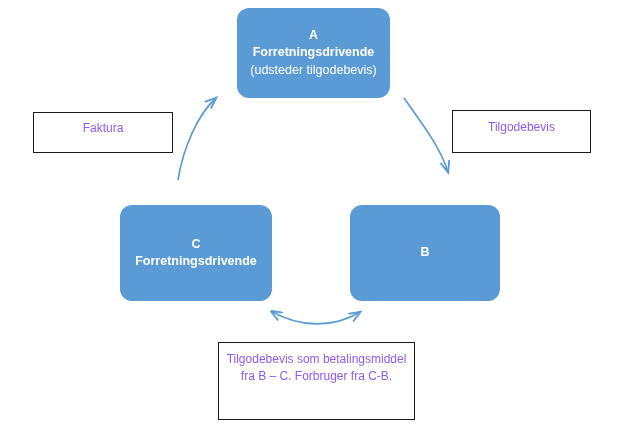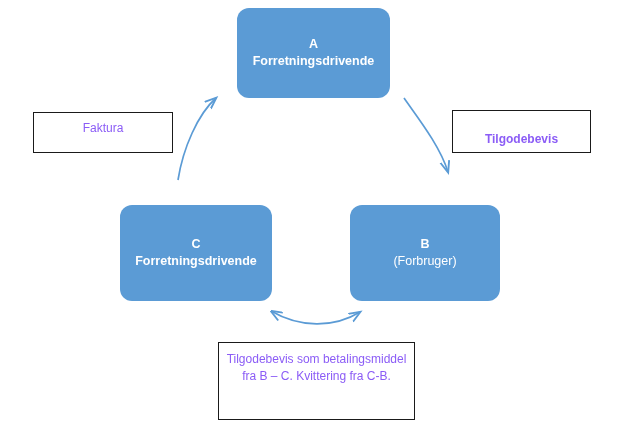--- a/index.html
+++ b/index.html
@@ -68,22 +68,21 @@
     line-height: 1.42;
   }
   #label-faktura {
     left: 33px; top: 112px;
     width: 140px; height: 41px;
     padding-top: 7px;
   }
   #label-tilgodebevis {
     left: 452px; top: 110px;
     width: 139px; height: 43px;
-    padding-top: 20px;
-    font-weight: bold;
+    padding-top: 8px;
   }
   #label-payment-note {
     left: 218px; top: 342px;
     width: 197px; height: 78px;
     padding-top: 8px;
   }
   .arrow-layer {
     position: absolute;
     left: 0; top: 0;
     width: 643px; height: 442px;
@@ -114,39 +113,39 @@
     </g>
 
     <g>
       <path d="M 271,311 C 300,328 334,328 360,312" fill="none" stroke="#5B9BD5" stroke-width="1.7" marker-end="url(#head-open)" marker-start="url(#head-open-start)"></path>
     </g>
   </svg>
 
   <div class="node" id="node-a">
     <span class="line bold">A</span>
     <span class="line bold">Forretningsdrivende</span>
+    <span class="line">(udsteder tilgodebevis)</span>
   </div>
 
   <div class="node" id="node-c">
     <span class="line bold">C</span>
     <span class="line bold">Forretningsdrivende</span>
   </div>
 
   <div class="node" id="node-b">
     <span class="line bold">B</span>
-    <span class="line">(Forbruger)</span>
   </div>
 
   <div class="label-box" id="label-faktura">
     <span>Faktura</span>
   </div>
 
   <div class="label-box" id="label-tilgodebevis">
     <span>Tilgodebevis</span>
   </div>
 
   <div class="label-box" id="label-payment-note">
     <span class="line">Tilgodebevis som</span>
     <span class="line">betalingsmiddel fra B – C.</span>
-    <span class="line">Kvittering fra C-B.</span>
+    <span class="line">Forbruger fra C-B.</span>
   </div>
 
 </div>
 
 </body></html>

